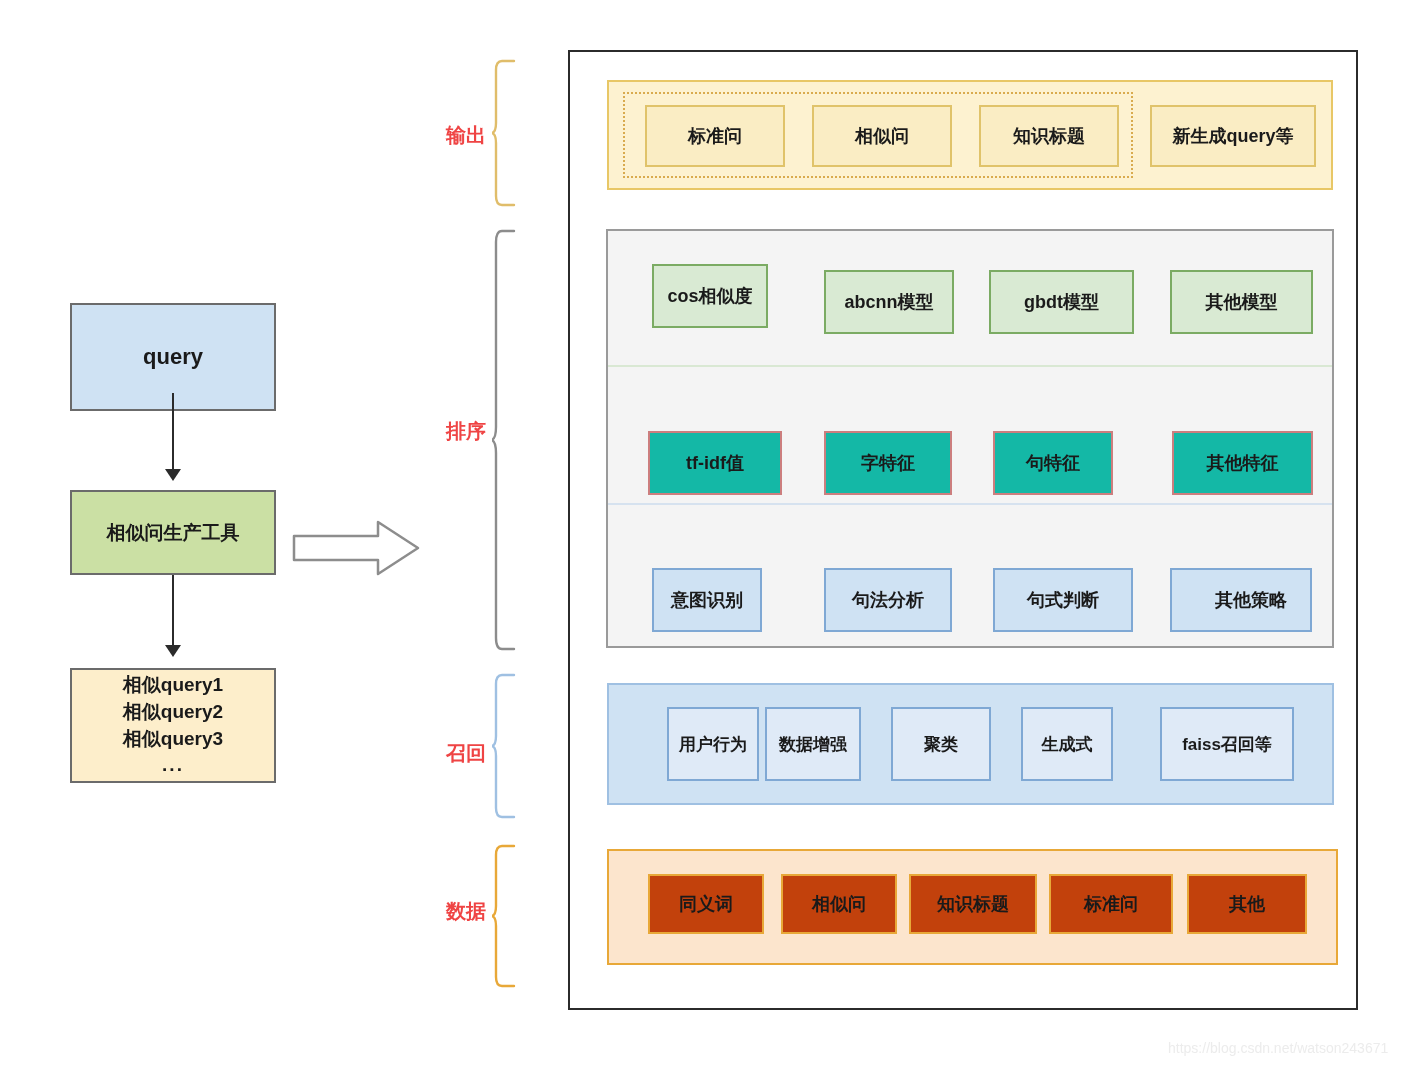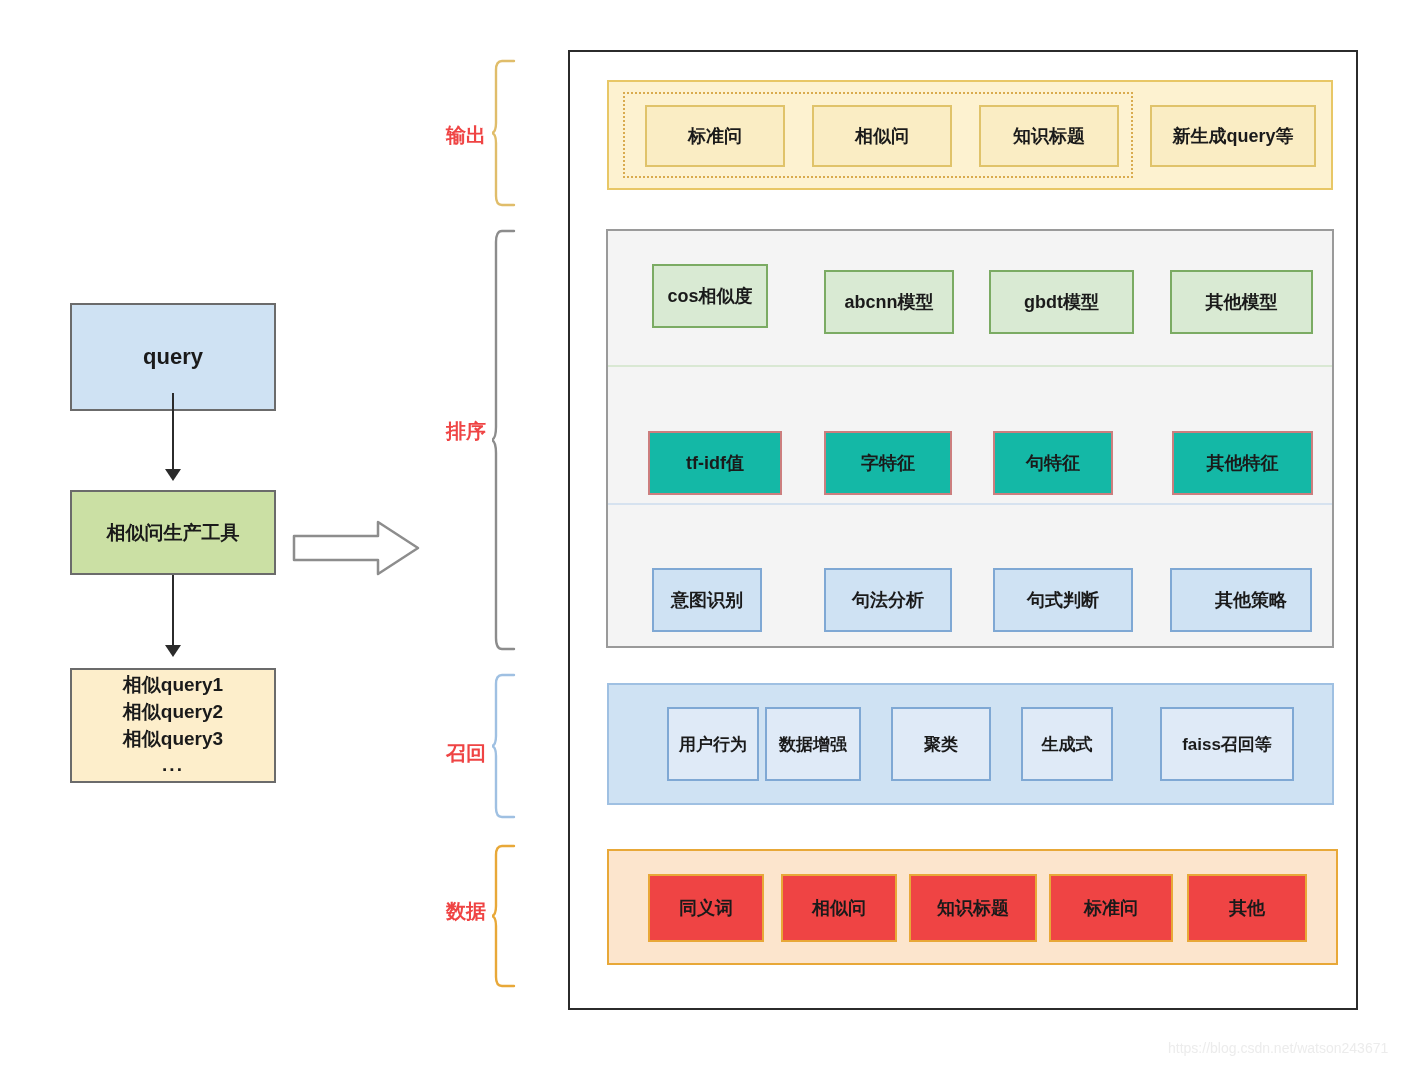--- a/index.html
+++ b/index.html
@@ -70,22 +70,22 @@
   .band-recall{left:607px;top:683px;width:727px;height:122px;
       background:#cfe2f3;border:2px solid #9fc0e2;}
   .rcbox{position:absolute;box-sizing:border-box;height:74px;top:707px;
       background:#dfeaf7;border:2px solid #7fa8d4;
       display:flex;align-items:center;justify-content:center;
       font-size:17px;font-weight:bold;}
 
   
   .band-data{left:607px;top:849px;width:731px;height:116px;
       background:#fce5cd;border:2px solid #e8a838;}
-  .dbox{position:absolute;box-sizing:border-box;height:68px;top:874px;
-      background:#ef4444;border:2px solid #e8a838;
+  .dbox{position:absolute;box-sizing:border-box;height:60px;top:874px;
+      background:#c2410c;border:2px solid #e8a838;
       display:flex;align-items:center;justify-content:center;
       font-size:18px;font-weight:bold;}
 
   .watermark{position:absolute;left:1168px;top:1040px;font-size:14px;color:#ececec;
       white-space:nowrap;}
 </style>
 </head>
 <body>
 
 <div class="flowbox fb-query">

